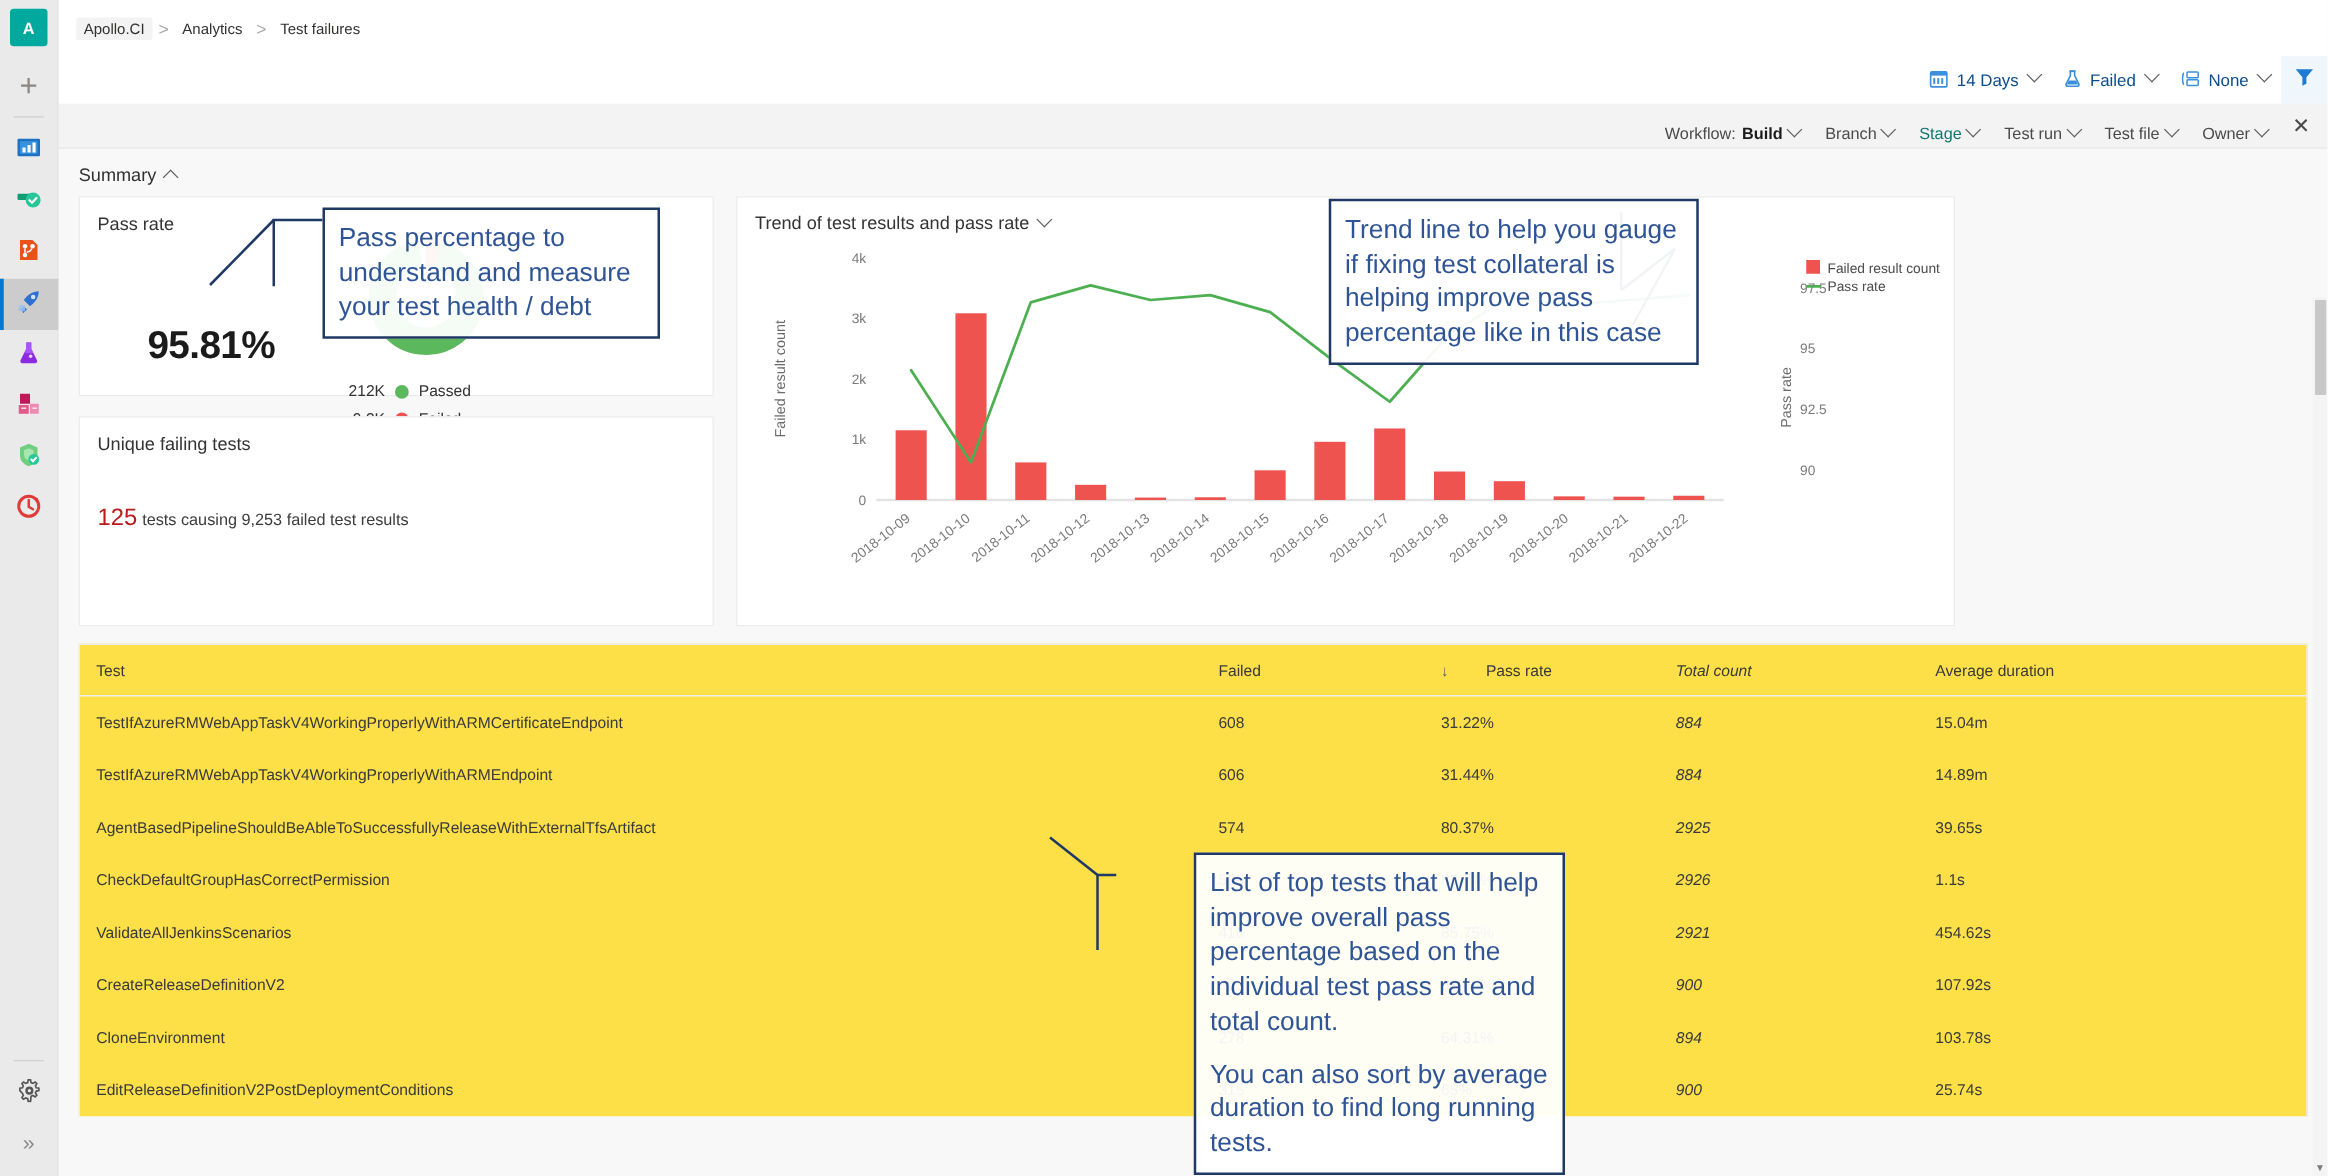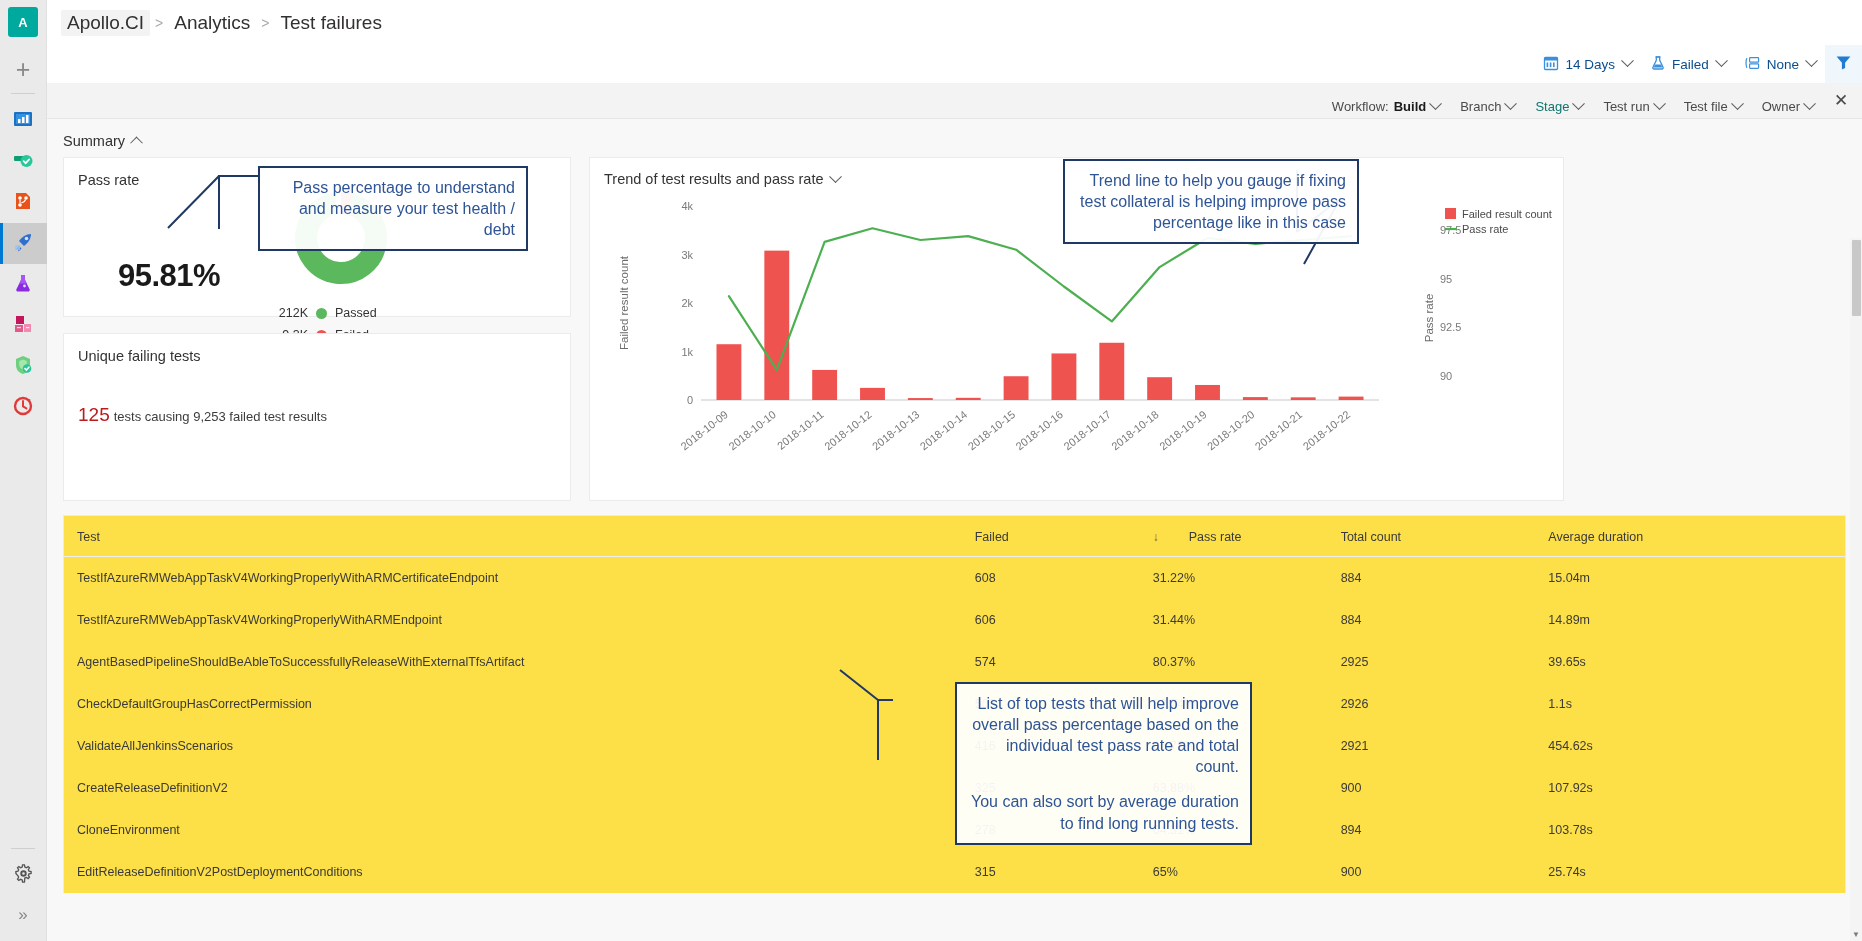--- a/index.html
+++ b/index.html
@@ -44,21 +44,21 @@
   .rail-exp { width: 47px; height: 40px; display:flex; align-items:center; justify-content:center;
               color:#8a8886; font-size:17px; margin-bottom: 6px;}
 
   
   .right { flex: 1 1 auto; display: flex; flex-direction: column; height: 941px;
            position: relative; background: #f8f8f8; }
 
   
   .crumbbar { height: 45px; background: #fff; display: flex; align-items: center;
               padding-left: 14px; flex: 0 0 45px; }
-  .crumb { font-size: 19px; color: #323130; padding: 2px 6px; border-radius: 2px; }
+  .crumb { font-size: 12px; color: #323130; padding: 2px 6px; border-radius: 2px; }
   .crumb.first { background: #f3f3f3; }
   .crumb-sep { color: #a9a9a9; font-size: 14px; margin: 0 5px; }
 
   
   .toolbar { height: 38px; background: #fff; display: flex; align-items: center;
              justify-content: flex-end; padding-right: 0px; flex: 0 0 38px; }
   .tb-item { display: flex; align-items: center; gap: 6px; font-size: 13.5px;
              color: #0b4d8c; padding: 6px 9px; }
   .tb-item .cv { color: #5f6b7a; font-size: 11px; margin-left: 2px; }
   .funnel-btn { width: 37px; height: 38px; background: #eff6fc;
@@ -113,27 +113,27 @@
   
   .tablecard { margin: 14px 16px 0 16px; background:#fde047; border:1px solid #ebebeb;
                border-bottom: none; }
   table { width:100%; border-collapse: collapse; }
   th { font-size: 12.5px; font-weight: 400; color:#3a3a3a; text-align:left;
        padding: 14px 0 12px 0; border-bottom: 1px solid #ededed; }
   td { font-size: 12.5px; color:#3a3a3a; padding: 14px 0; }
   .c-test { padding-left: 13px; width: 430px; }
   .c-failed { width: 90px; }
   .c-rate { width: 95px; }
-  .c-total { width: 105px; }
+  .c-total { width: 105px; font-style: italic; }
   .c-dur { width: 150px; }
   .sortarrow { color:#5a5a5a; margin-right: 30px; font-size: 12px; }
 
   
   .anno { position:absolute; border: 2.2px solid #1f3864; background: rgba(255,255,255,.94);
-          color:#2e5496; font-size: 16px; line-height: 1.32; padding: 9px 11px; text-align: right; }
+          color:#2e5496; font-size: 21px; line-height: 1.32; padding: 9px 11px; }
   .anno p + p { margin-top: 14px; }
   svg.leader { position:absolute; left:0; top:0; width:1862px; height:941px;
                pointer-events:none; overflow: visible; }
 
   
   .vscroll { position:absolute; right:0; top:119px; width:12px; bottom:0; background:#f4f4f4; }
   .vthumb { position:absolute; right:1px; top:2px; width:9px; height:76px;
             background:#c8c8c8; border-radius:1px; }
   .vtop, .vbot { position:absolute; right:0; width:12px; height:13px;
                  display:flex; align-items:center; justify-content:center;

